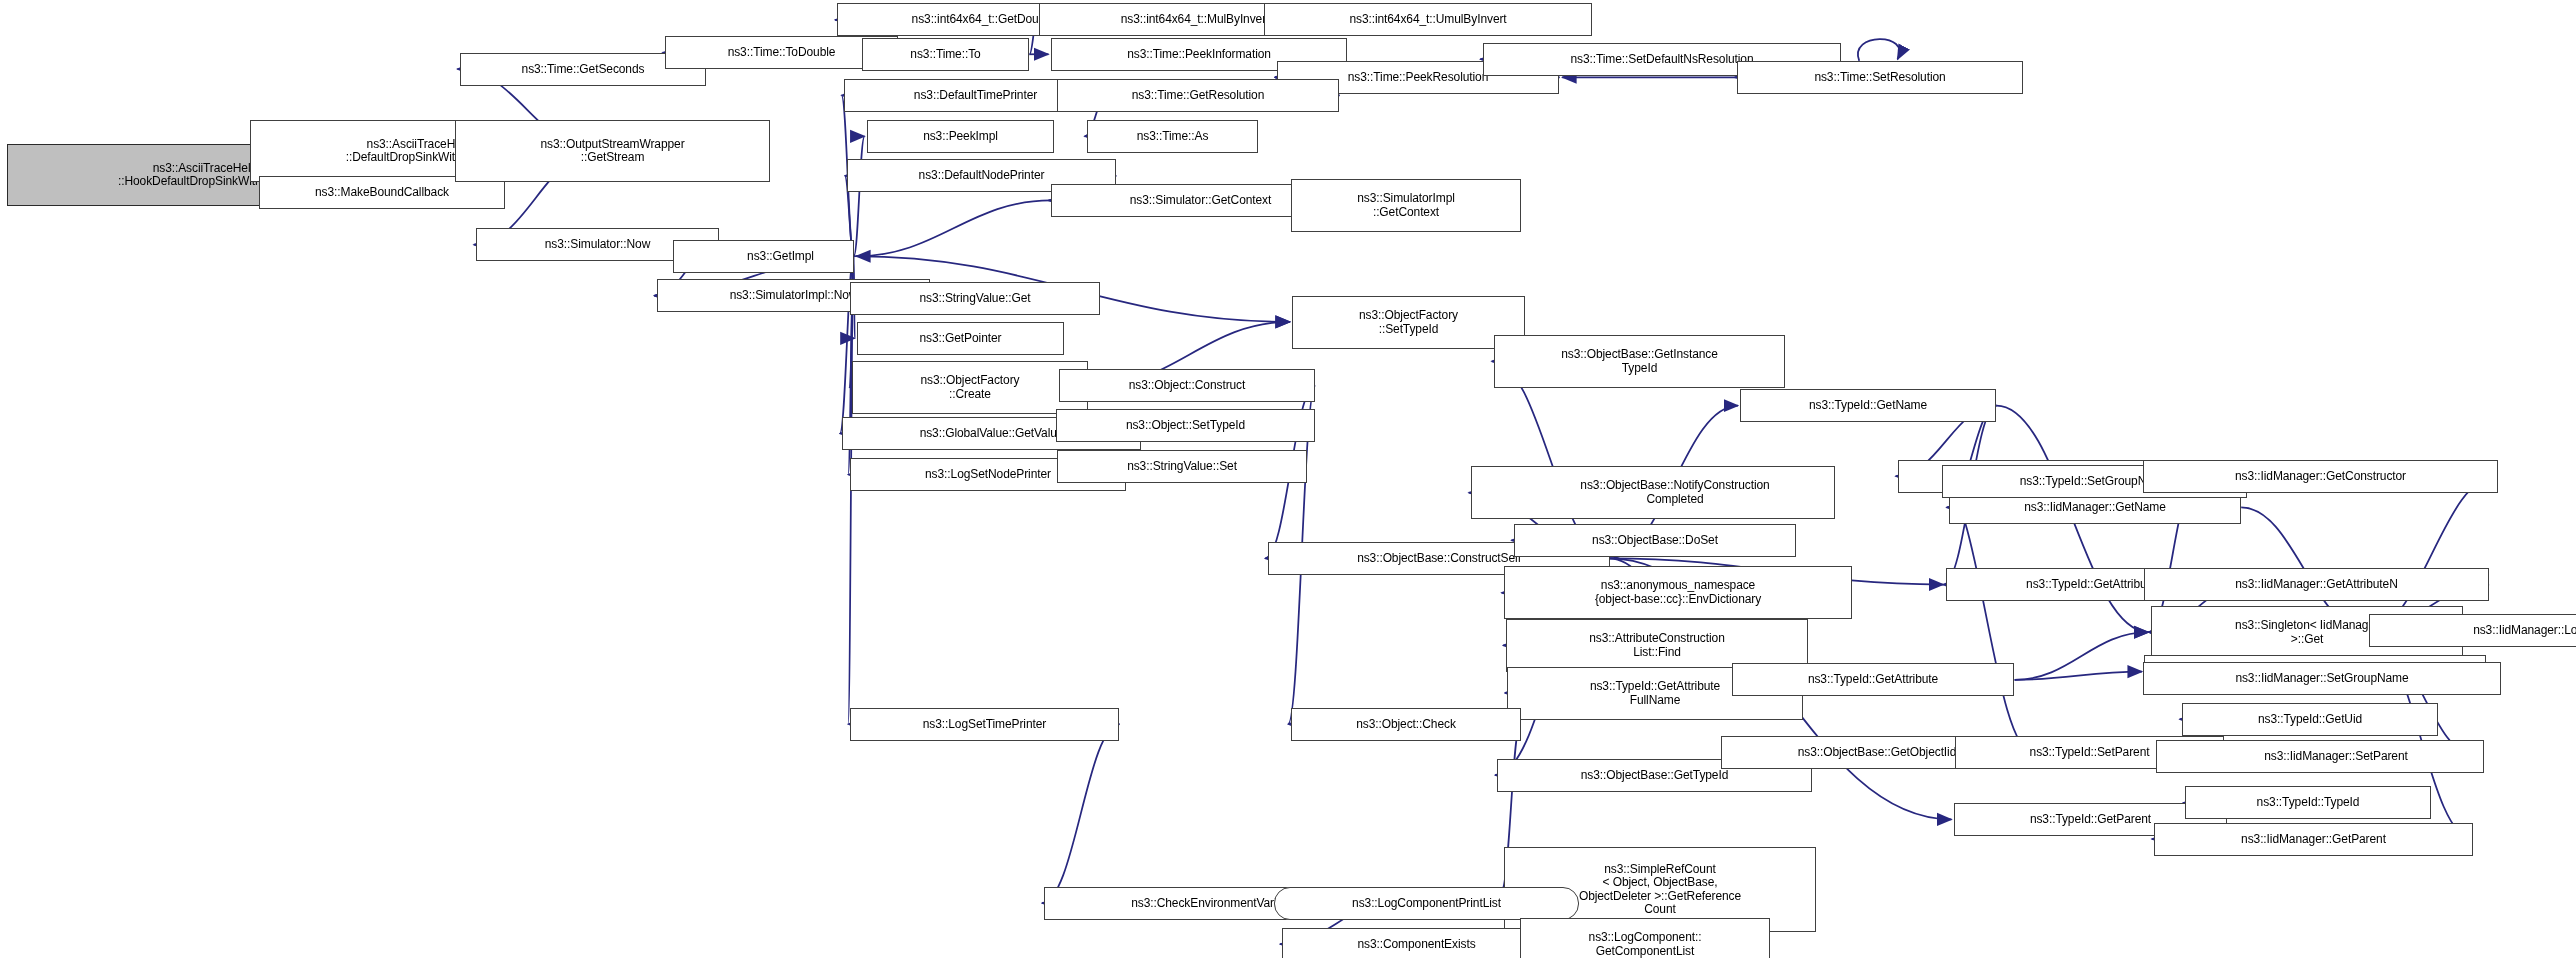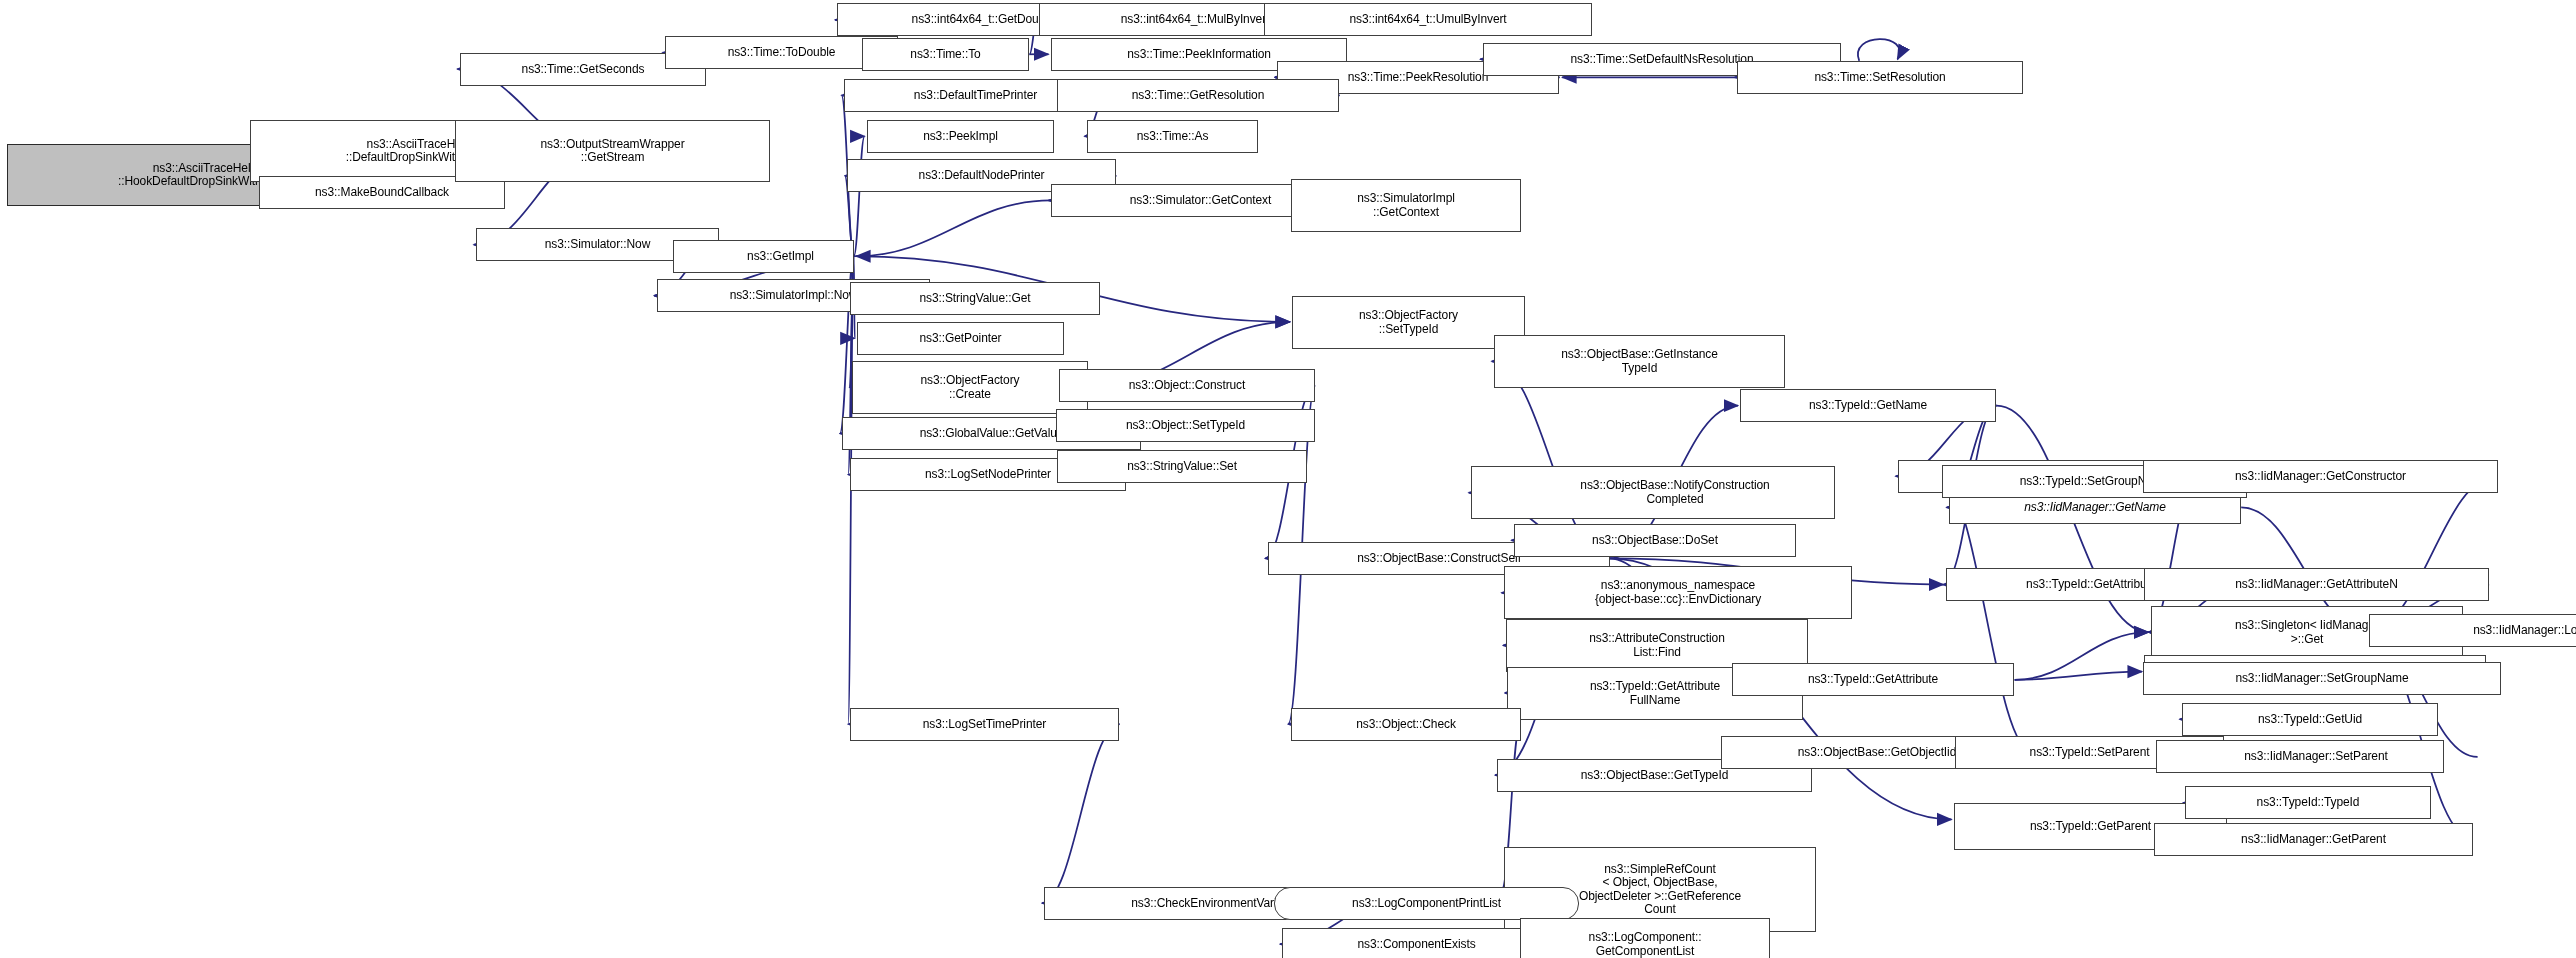--- a/index.html
+++ b/index.html
@@ -202,33 +202,33 @@
 Count</span></div>
       <div class="node" style="left: 1291px; top: 708px; width: 230px; height: 33px;"><span>ns3::Object::Check</span></div>
       <div class="node" style="left: 850px; top: 708px; width: 269px; height: 33px;"><span>ns3::LogSetTimePrinter</span></div>
       <div class="node" style="left: 1044px; top: 887px; width: 348px; height: 33px;"><span>ns3::CheckEnvironmentVariables</span></div>
       <div class="node" style="left: 1274px; top: 887px; width: 305px; height: 33px; border-radius: 16px;"><span>ns3::LogComponentPrintList</span></div>
       <div class="node" style="left: 1282px; top: 928px; width: 269px; height: 33px;"><span>ns3::ComponentExists</span></div>
       <div class="node" style="left: 1520px; top: 918px; width: 250px; height: 53px;"><span>ns3::LogComponent::
 GetComponentList</span></div>
       <div class="node" style="left: 1740px; top: 389px; width: 256px; height: 33px;"><span>ns3::TypeId::GetName</span></div>
       <div class="node" style="left: 1898px; top: 460px; width: 299px; height: 33px;"><span>ns3::TypeId::GetConstructor</span></div>
-      <div class="node" style="left: 1949px; top: 491px; width: 292px; height: 33px; font-style: italic;"><span>ns3::IidManager::GetName</span></div>
+      <div class="node" style="left: 1949px; top: 491px; width: 292px; height: 33px;"><span>ns3::IidManager::GetName</span></div>
       <div class="node" style="left: 1946px; top: 568px; width: 299px; height: 33px;"><span>ns3::TypeId::GetAttributeN</span></div>
       <div class="node" style="left: 1732px; top: 663px; width: 282px; height: 33px;"><span>ns3::TypeId::GetAttribute</span></div>
       <div class="node" style="left: 1721px; top: 736px; width: 312px; height: 33px;"><span>ns3::ObjectBase::GetObjectIid</span></div>
-      <div class="node" style="left: 1954px; top: 803px; width: 273px; height: 47px;"><span>ns3::TypeId::GetParent</span></div>
+      <div class="node" style="left: 1954px; top: 803px; width: 273px; height: 33px;"><span>ns3::TypeId::GetParent</span></div>
       <div class="node" style="left: 1942px; top: 465px; width: 305px; height: 33px;"><span>ns3::TypeId::SetGroupName</span></div>
       <div class="node" style="left: 1955px; top: 736px; width: 269px; height: 33px;"><span>ns3::TypeId::SetParent</span></div>
       <div class="node" style="left: 2143px; top: 460px; width: 355px; height: 33px;"><span>ns3::IidManager::GetConstructor</span></div>
       <div class="node" style="left: 2144px; top: 568px; width: 345px; height: 33px;"><span>ns3::IidManager::GetAttributeN</span></div>
       <div class="node" style="left: 2151px; top: 606px; width: 312px; height: 53px;"><span>ns3::Singleton&lt; IidManager
 &gt;::Get</span></div>
       <div class="node" style="left: 2144px; top: 655px; width: 342px; height: 33px;"><span>ns3::IidManager::GetAttribute</span></div>
       <div class="node" style="left: 2143px; top: 662px; width: 358px; height: 33px;"><span>ns3::IidManager::SetGroupName</span></div>
       <div class="node" style="left: 2182px; top: 703px; width: 256px; height: 33px;"><span>ns3::TypeId::GetUid</span></div>
-      <div class="node" style="left: 2156px; top: 740px; width: 288px; height: 33px; padding-left: 32px;"><span>ns3::IidManager::SetParent</span></div>
+      <div class="node" style="left: 2156px; top: 740px; width: 328px; height: 33px; padding-left: 32px;"><span>ns3::IidManager::SetParent</span></div>
       <div class="node" style="left: 2185px; top: 786px; width: 246px; height: 33px;"><span>ns3::TypeId::TypeId</span></div>
       <div class="node" style="left: 2154px; top: 823px; width: 319px; height: 33px;"><span>ns3::IidManager::GetParent</span></div>
       <div class="node" style="left: 2369px; top: 614px; width: 397px; height: 33px;"><span>ns3::IidManager::LookupInformation</span></div>
     </div>
 </div>
 
 
 </body></html>

